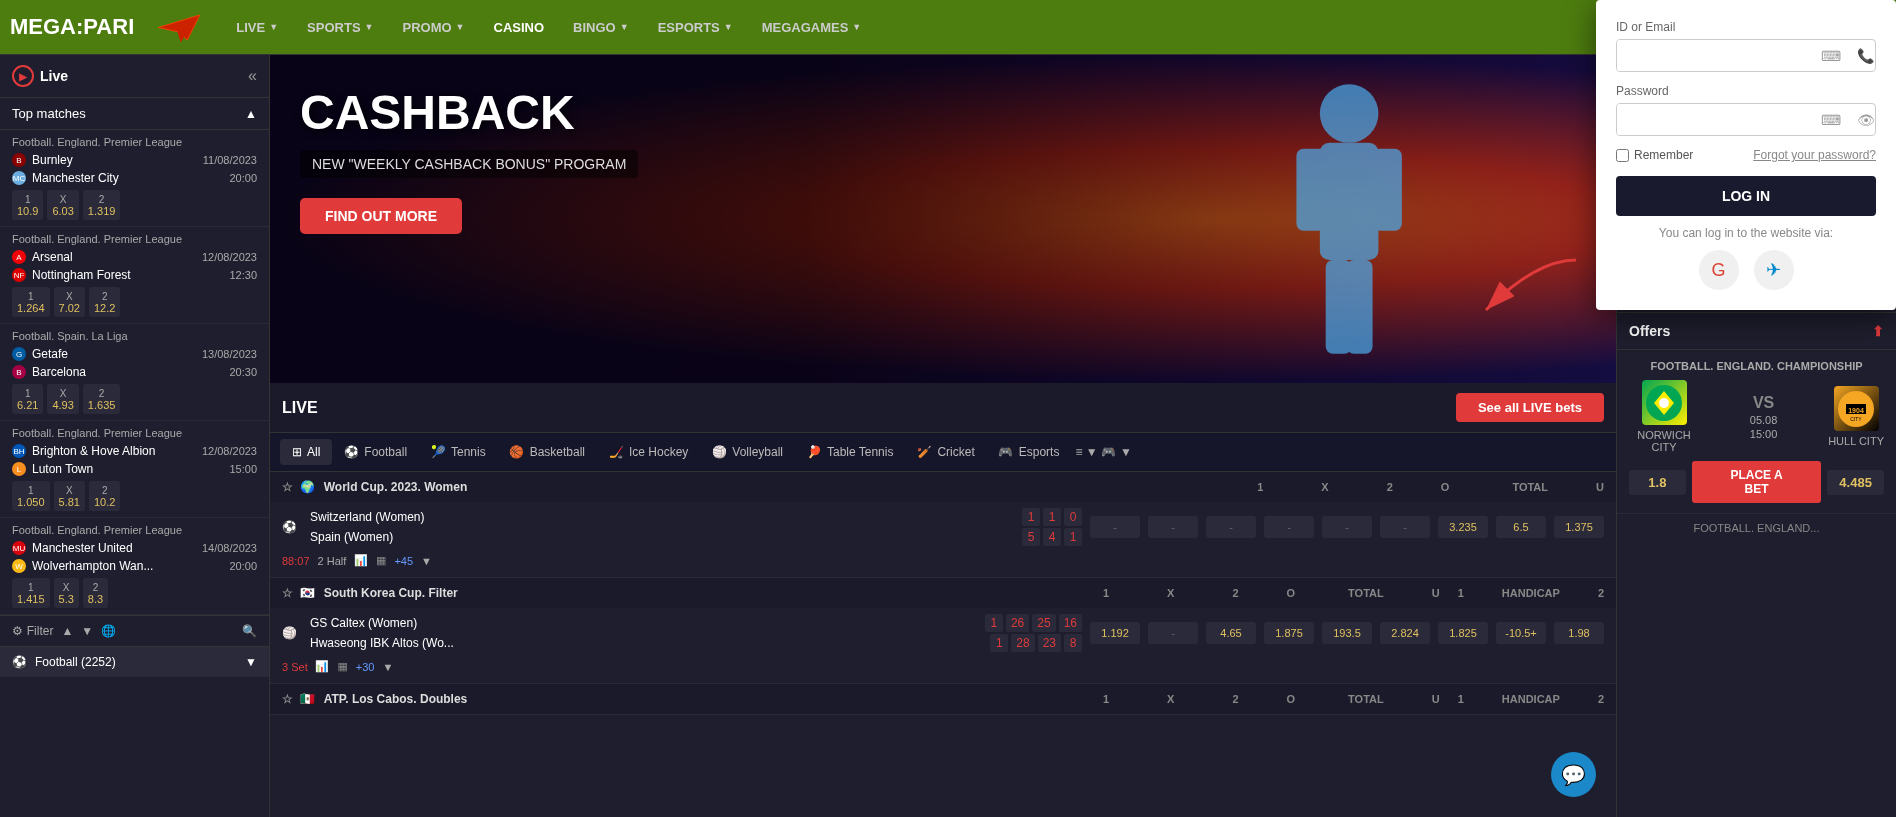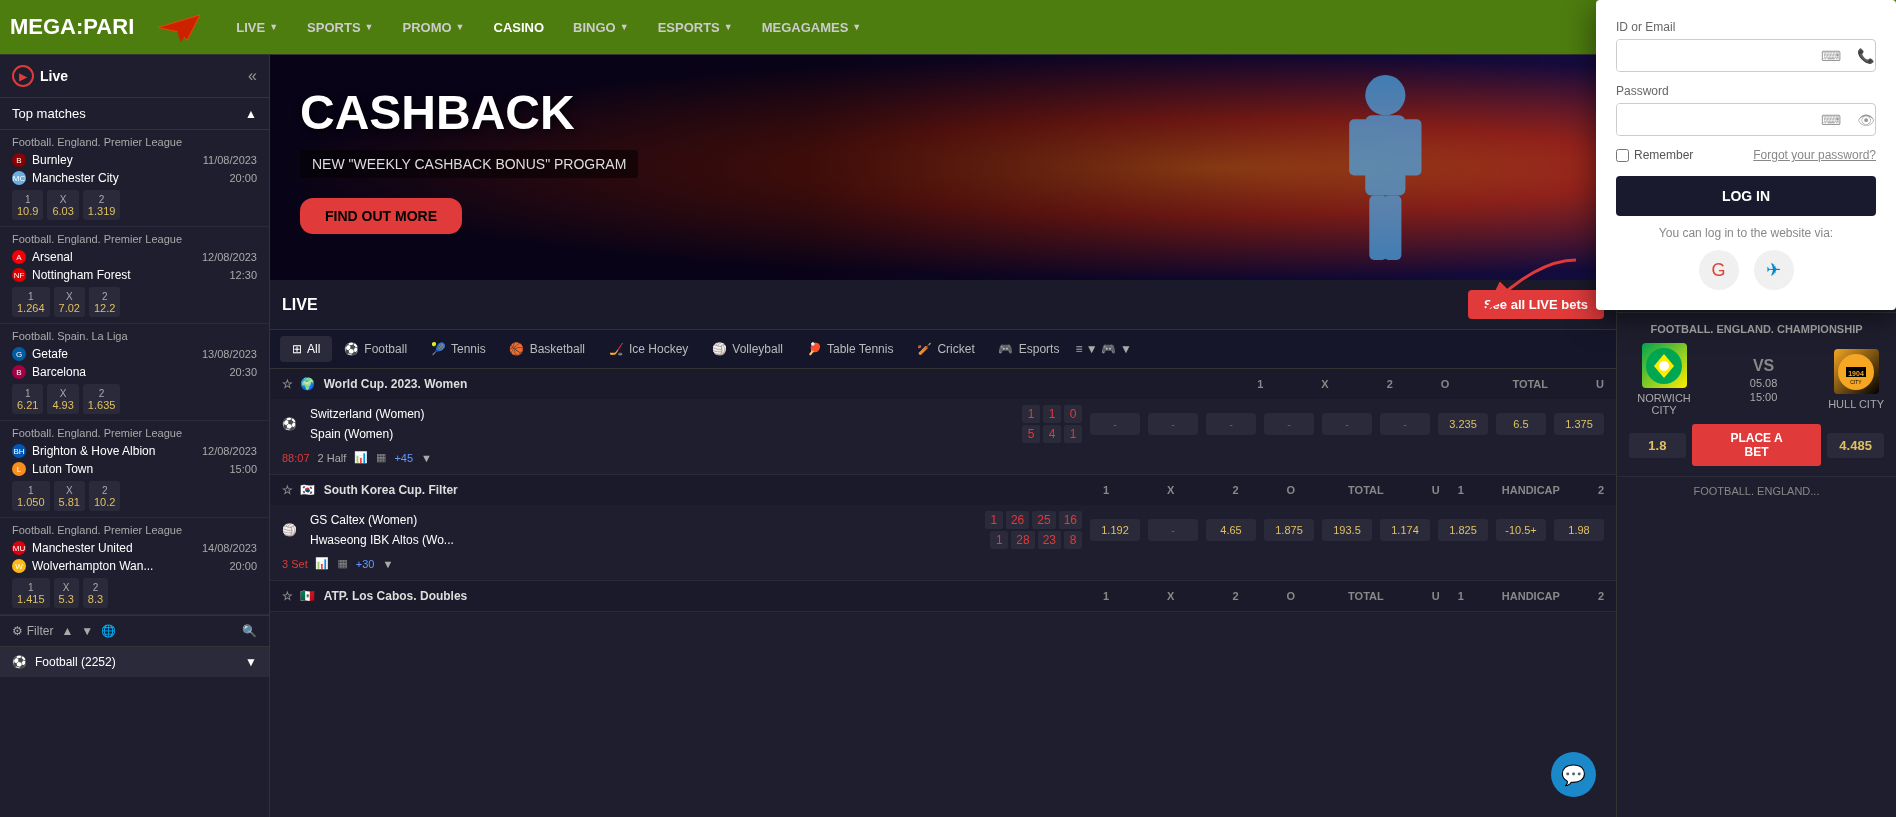--- a/index.html
+++ b/index.html
@@ -170,21 +170,21 @@
 
     
     .center-content {
       flex: 1;
       display: flex;
       flex-direction: column;
       overflow: hidden;
     }
 
     .banner-area {
-      height: 225px;
+      height: 328px;
       background: linear-gradient(135deg, #1a1a40, #2a1a50, #1a2a60);
       position: relative;
       overflow: hidden;
       flex-shrink: 0;
     }
     .banner-bg {
       position: absolute;
       inset: 0;
       background: radial-gradient(ellipse at 70% 50%, #ff6600 0%, #cc2200 30%, #110033 70%);
       opacity: 0.7;
@@ -209,26 +209,26 @@
       font-size: 14px;
       color: #ddd;
       background: rgba(0,0,0,0.5);
       padding: 6px 12px;
       border-radius: 4px;
       margin-top: 10px;
       display: inline-block;
     }
     .find-out-btn {
       background: #e03a3a;
-      color: #000000;
+      color: #ffffff;
       border: none;
       padding: 10px 25px;
       font-size: 14px;
       font-weight: 700;
-      border-radius: 13px;
+      border-radius: 5px;
       margin-top: 20px;
       cursor: pointer;
       display: block;
     }
 
     
     .live-section {
       background: #1e1e2e;
       flex: 1;
       overflow-y: auto;
@@ -243,21 +243,21 @@
     }
     .live-label {
       font-size: 16px;
       font-weight: 700;
       color: #fff;
     }
     .see-all-live {
       background: #e03a3a;
       color: #fff;
       border: none;
-      padding: 7px 16px;
+      padding: 7px 22px;
       font-size: 13px;
       font-weight: 600;
       border-radius: 4px;
       cursor: pointer;
       margin-left: auto;
     }
 
     .sport-tabs {
       display: flex;
       align-items: center;
@@ -902,21 +902,21 @@
                   <span class="score-box score-live">23</span>
                   <span class="score-box score-live">8</span>
                 </div>
               </div>
             </div>
             <button class="odds-btn">1.192</button>
             <button class="odds-btn dash">-</button>
             <button class="odds-btn">4.65</button>
             <button class="odds-btn">1.875</button>
             <button class="odds-btn">193.5</button>
-            <button class="odds-btn">1.174</button>
+            <button class="odds-btn">2.824</button>
             <button class="odds-btn">1.825</button>
             <button class="odds-btn">-10.5+</button>
             <button class="odds-btn">1.98</button>
           </div>
           <div class="event-info-row">
             <span class="live-time">3 Set</span>
             <span style="cursor:pointer;">📊</span>
             <span class="bar-icon">▦</span>
             <span class="more-bets">+30</span>
             <span style="color:#aaa;">▼</span>
@@ -969,20 +969,24 @@
 
     <button class="registration-btn">REGISTRATION</button>
     <div class="bonus-text">100% bonus on first deposit</div>
 
     <div class="save-bet-slip">
       <span>Save/load bet slip</span>
       <span>▼</span>
     </div>
 
     <div class="offers-section">
+      <div class="offers-header">
+        <span>Offers</span>
+        <span class="offers-chevron">⬆</span>
+      </div>
 
       <div class="offer-card">
         <div class="offer-league">FOOTBALL. ENGLAND. CHAMPIONSHIP</div>
         <div class="vs-row">
           <div style="display:flex; flex-direction:column; align-items:center; gap:4px;">
             <div class="team-badge badge-norwich">
               <svg viewBox="0 0 40 40" width="40" height="40">
                 <circle cx="20" cy="20" r="18" fill="#00a651"></circle>
                 <path d="M10 20 L20 8 L30 20 L20 32 Z" fill="#ffed00"></path>
                 <circle cx="20" cy="20" r="5" fill="#fff"></circle>

